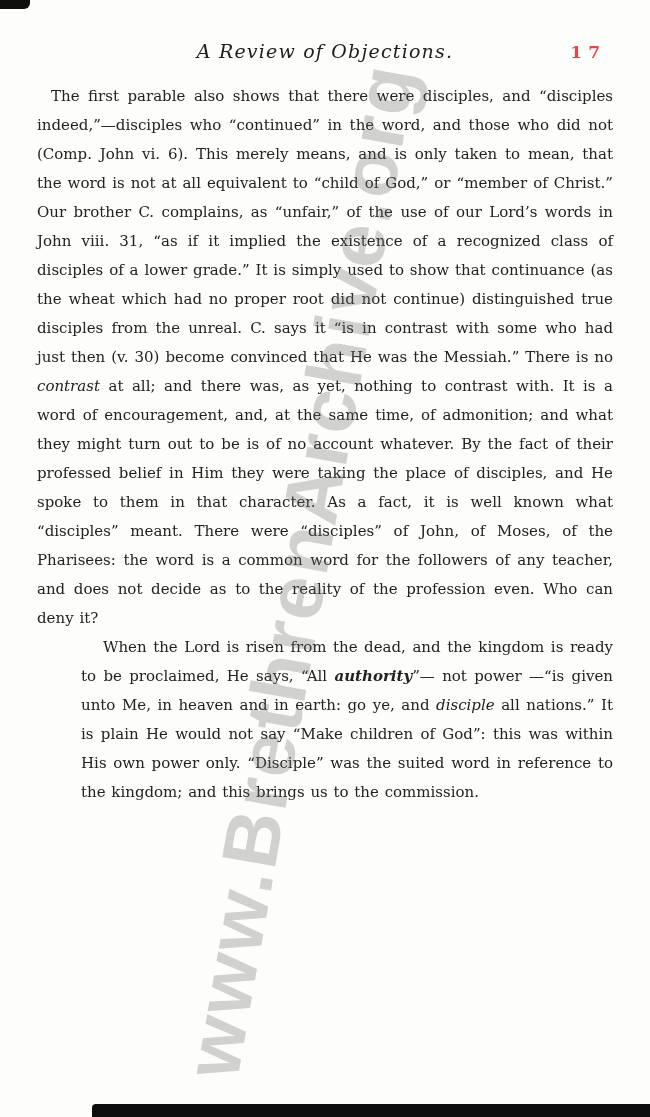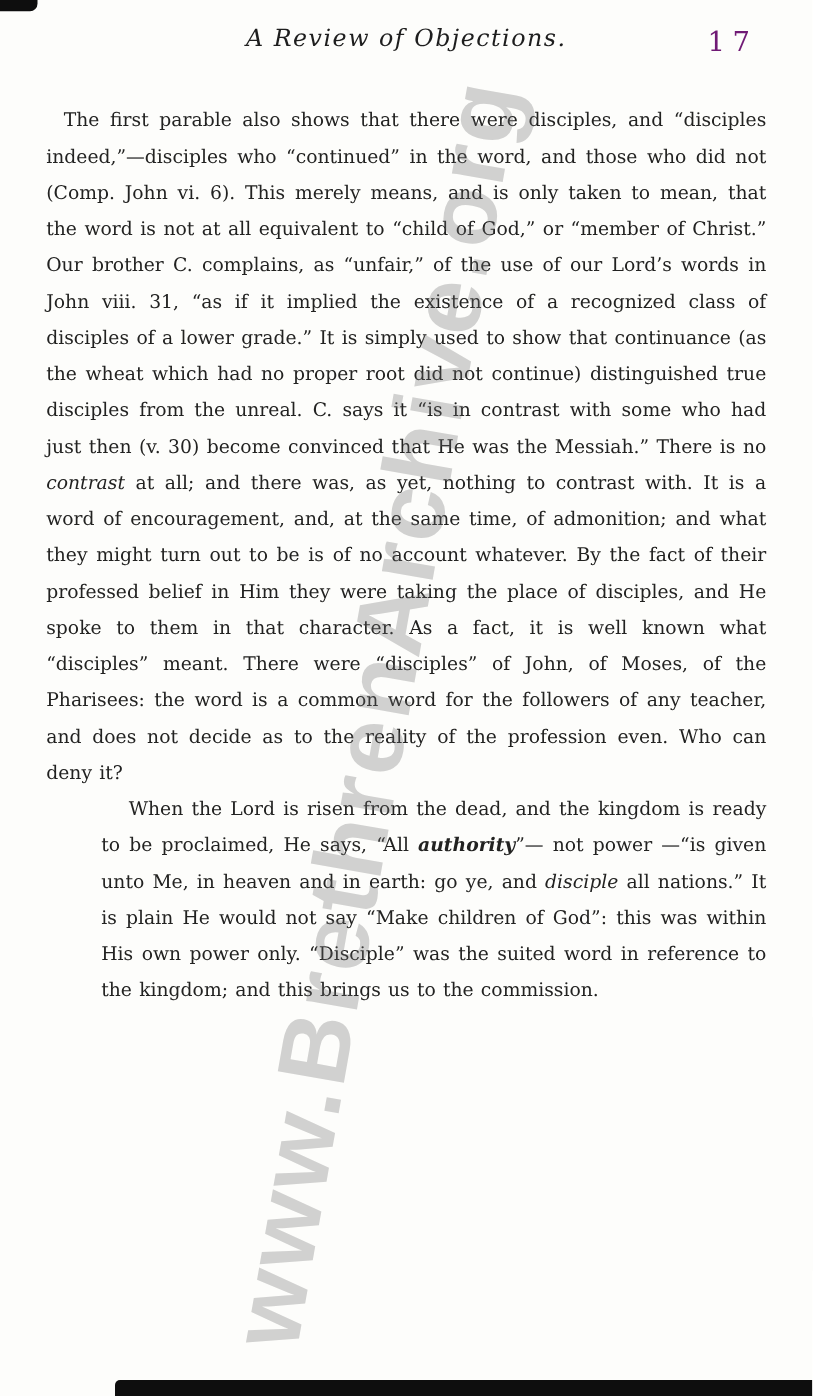--- a/index.html
+++ b/index.html
@@ -11,42 +11,43 @@
     position: relative;
     width: 650px;
     height: 1117px;
     background: #fdfdfb;
     overflow: hidden;
     font-family: "DejaVu Serif", "Liberation Serif", serif;
   }
   
   .header {
     position: absolute;
-    top: 20px;
+    top: 40px;
     left: 0;
     right: 0;
     height: 32px;
   }
   .running-title {
     position: absolute;
     left: 0;
     right: 0;
     text-align: center;
     font-style: italic;
     font-size: 19px;
     letter-spacing: 1.2px;
     color: #1e1e1e;
   }
   .page-number {
     position: absolute;
     right: 44px;
     top: 2px;
-    font-size: 22px;
+    font-size: 17px;
     letter-spacing: 6px;
-    color: #701a75;
+    color: #ef4444;
+    font-weight: bold;
   }
   
   .body-text {
     position: absolute;
     top: 82px;
     left: 37px;
     width: 576px;
     font-size: 15px;
     line-height: 29px;
     text-align: justify;

